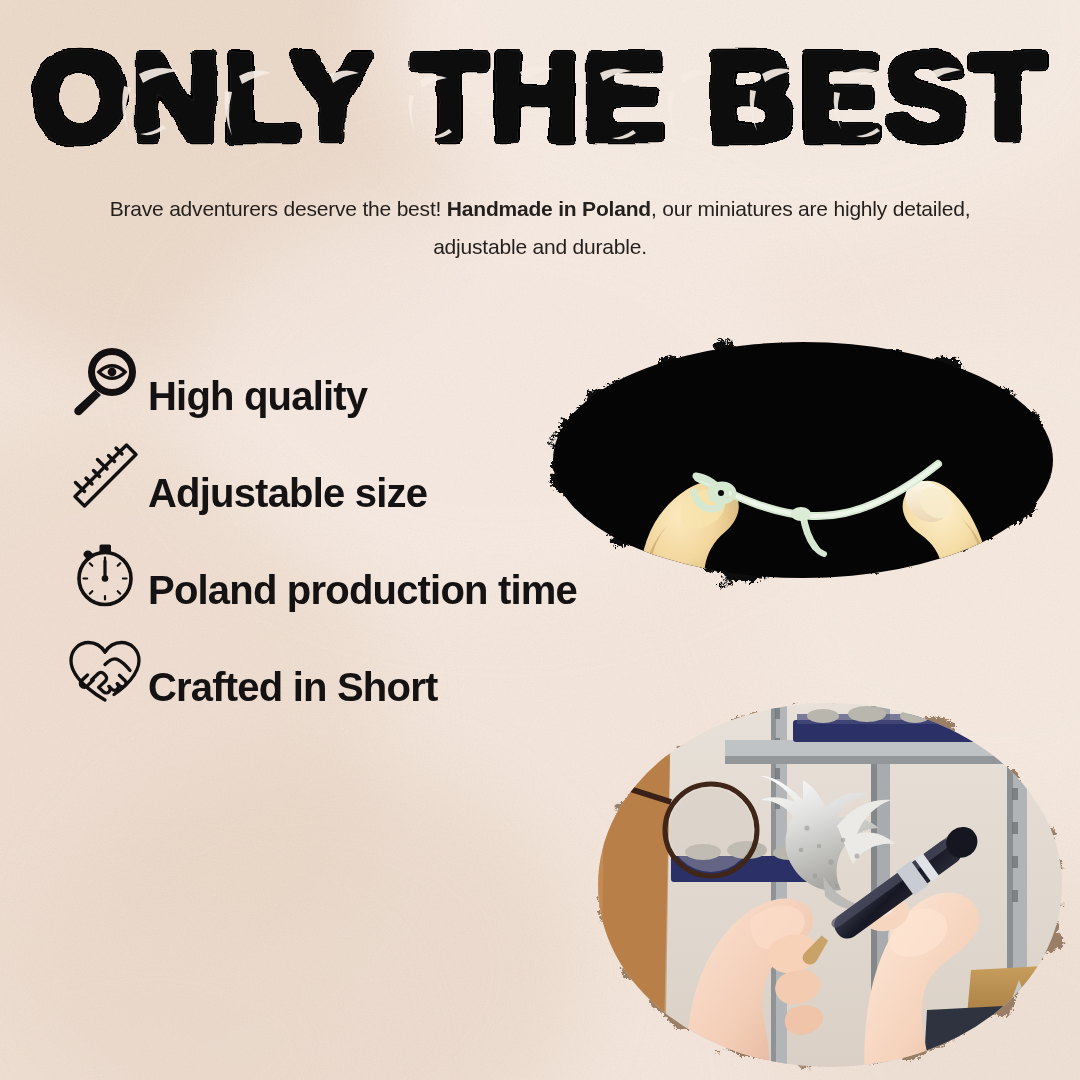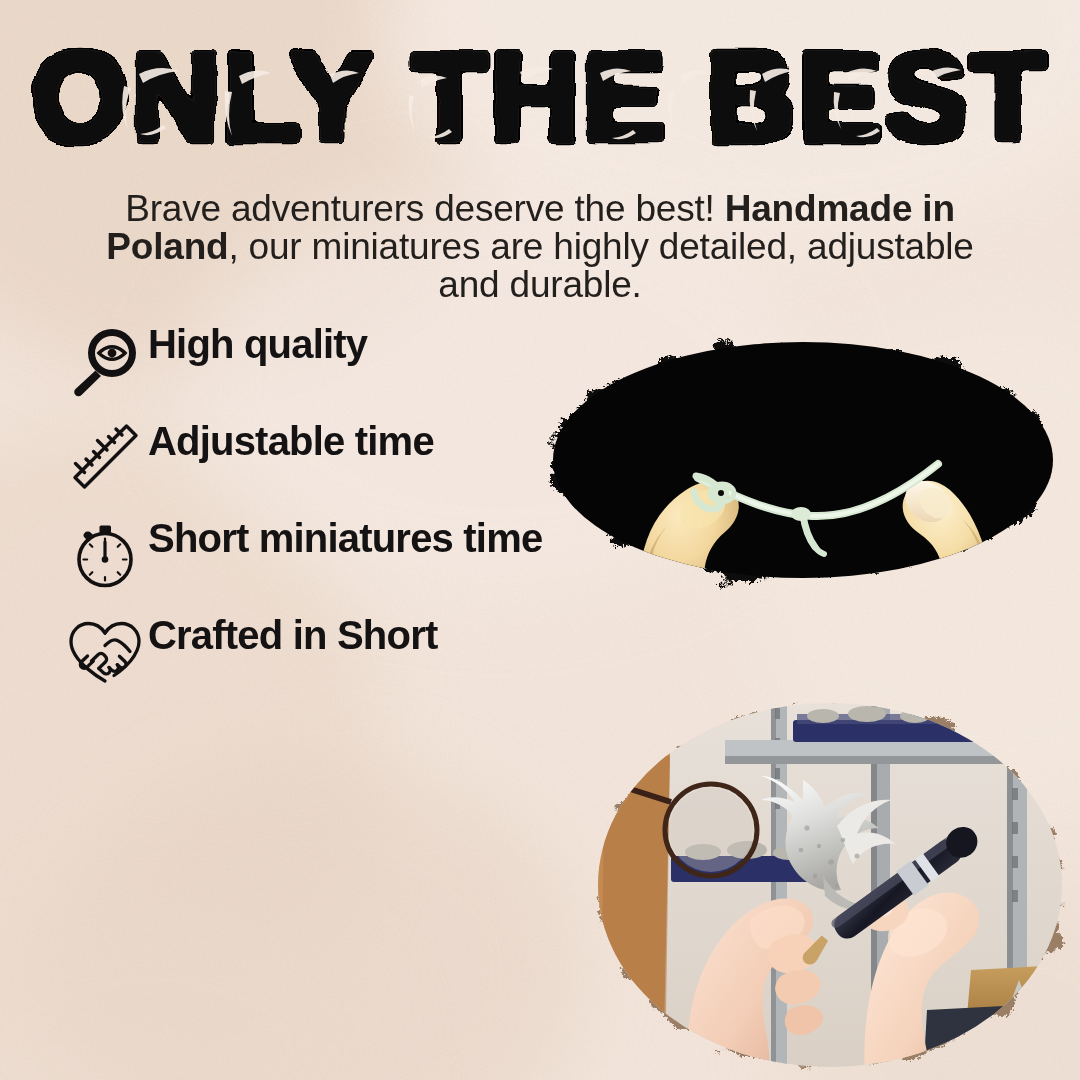--- a/index.html
+++ b/index.html
@@ -56,39 +56,39 @@
   }
   .headline-svg { display: block; width: 1080px; height: 135px; }
 
   
   .subtitle {
     position: absolute;
     left: 90px;
     top: 190px;
     width: 900px;
     text-align: center;
-    font-size: 37px;
+    font-size: 21px;
     line-height: 38px;
     color: #231f1d;
     letter-spacing: -.2px;
     font-family: "Liberation Sans", sans-serif;
   }
   .subtitle b { font-weight: 700; }
 
   
   .features {
     position: absolute;
     left: 62px;
     top: 322px;
     width: 760px;
   }
   .feature-row {
     position: relative;
     display: flex;
-    align-items: flex-start;
+    align-items: flex-end;
     height: 97px;
   }
   .feature-icon {
     width: 86px;
     min-width: 86px;
     height: 78px;
     display: flex;
     align-items: center;
     justify-content: center;
   }
@@ -216,21 +216,21 @@
             <path d="M58.5 4 L68 13.5 L16.5 65 L7 55.5 Z"></path>
             <path d="M54 13 L48 7"></path>
             <path d="M46.5 20.5 L40.5 14.5"></path>
             <path d="M39 28 L29.5 18.5"></path>
             <path d="M31.5 35.5 L25.5 29.5"></path>
             <path d="M24 43 L18 37"></path>
             <path d="M16.5 50.5 L7.5 41.5"></path>
           </g>
         </svg>
       </span>
-      <span class="feature-label">Adjustable time</span>
+      <span class="feature-label">Adjustable size</span>
     </div>
 
 
     <div class="feature-row">
       <span class="feature-icon">
         <svg width="74" height="74" viewBox="0 0 74 74">
           <g fill="none" stroke="#121010" stroke-width="3.6" stroke-linecap="round">
             <circle cx="37" cy="41.5" r="26"></circle>
             <path d="M37 24 V41.5" stroke-width="3.2"></path>
             <g stroke-width="2.2">
@@ -242,21 +242,21 @@
                 <path d="M24.3 54.2 l-2.5 2.5"></path>
               <path d="M52.2 56.7 l-2.5-2.5"></path>
                 <path d="M24.3 28.8 l-2.5-2.5"></path>
             </g>
           </g>
           <circle cx="37" cy="41.5" r="3.3" fill="#121010"></circle>
           <rect x="31.5" y="7.5" width="11.5" height="9.5" rx="1.6" fill="#121010"></rect>
           <path d="M16.5 15 a4.6 4.6 0 0 1 6.6 0 l3.3 3.3 -5.8 5.4 -4.1-4.1 a3.4 3.4 0 0 1 0-4.6z" fill="#121010"></path>
         </svg>
       </span>
-      <span class="feature-label">Short miniatures time</span>
+      <span class="feature-label">Poland production time</span>
     </div>
 
     <div class="feature-row">
       <span class="feature-icon">
         <svg width="80" height="74" viewBox="0 0 80 74">
           <g fill="none" stroke="#121010" stroke-width="3.3" stroke-linejoin="round" stroke-linecap="round">
             <path d="M40 66 C40 66 6 47.5 6 26.5 6 16 14 8.5 23.5 8.5 c6.8 0 12.8 3.8 16.5 9.5"></path>
             <path d="M40 18 c3.7-5.7 9.7-9.5 16.5-9.5 C66 8.5 74 16 74 26.5 74 40 59.5 53.5 49 60.5"></path>
             <path d="M40 30.5 c4-4 8.5-7 12.5-5 3.6 1.8 9 6.5 12.5 11"></path>
             <path d="M26.5 46 l6.5-6.3 c1.7-1.6 4.2-1.6 5.8 0 l1.6 1.6 c1.6 1.6 1.6 4.1 0 5.7 l-6.6 6.4"></path>

